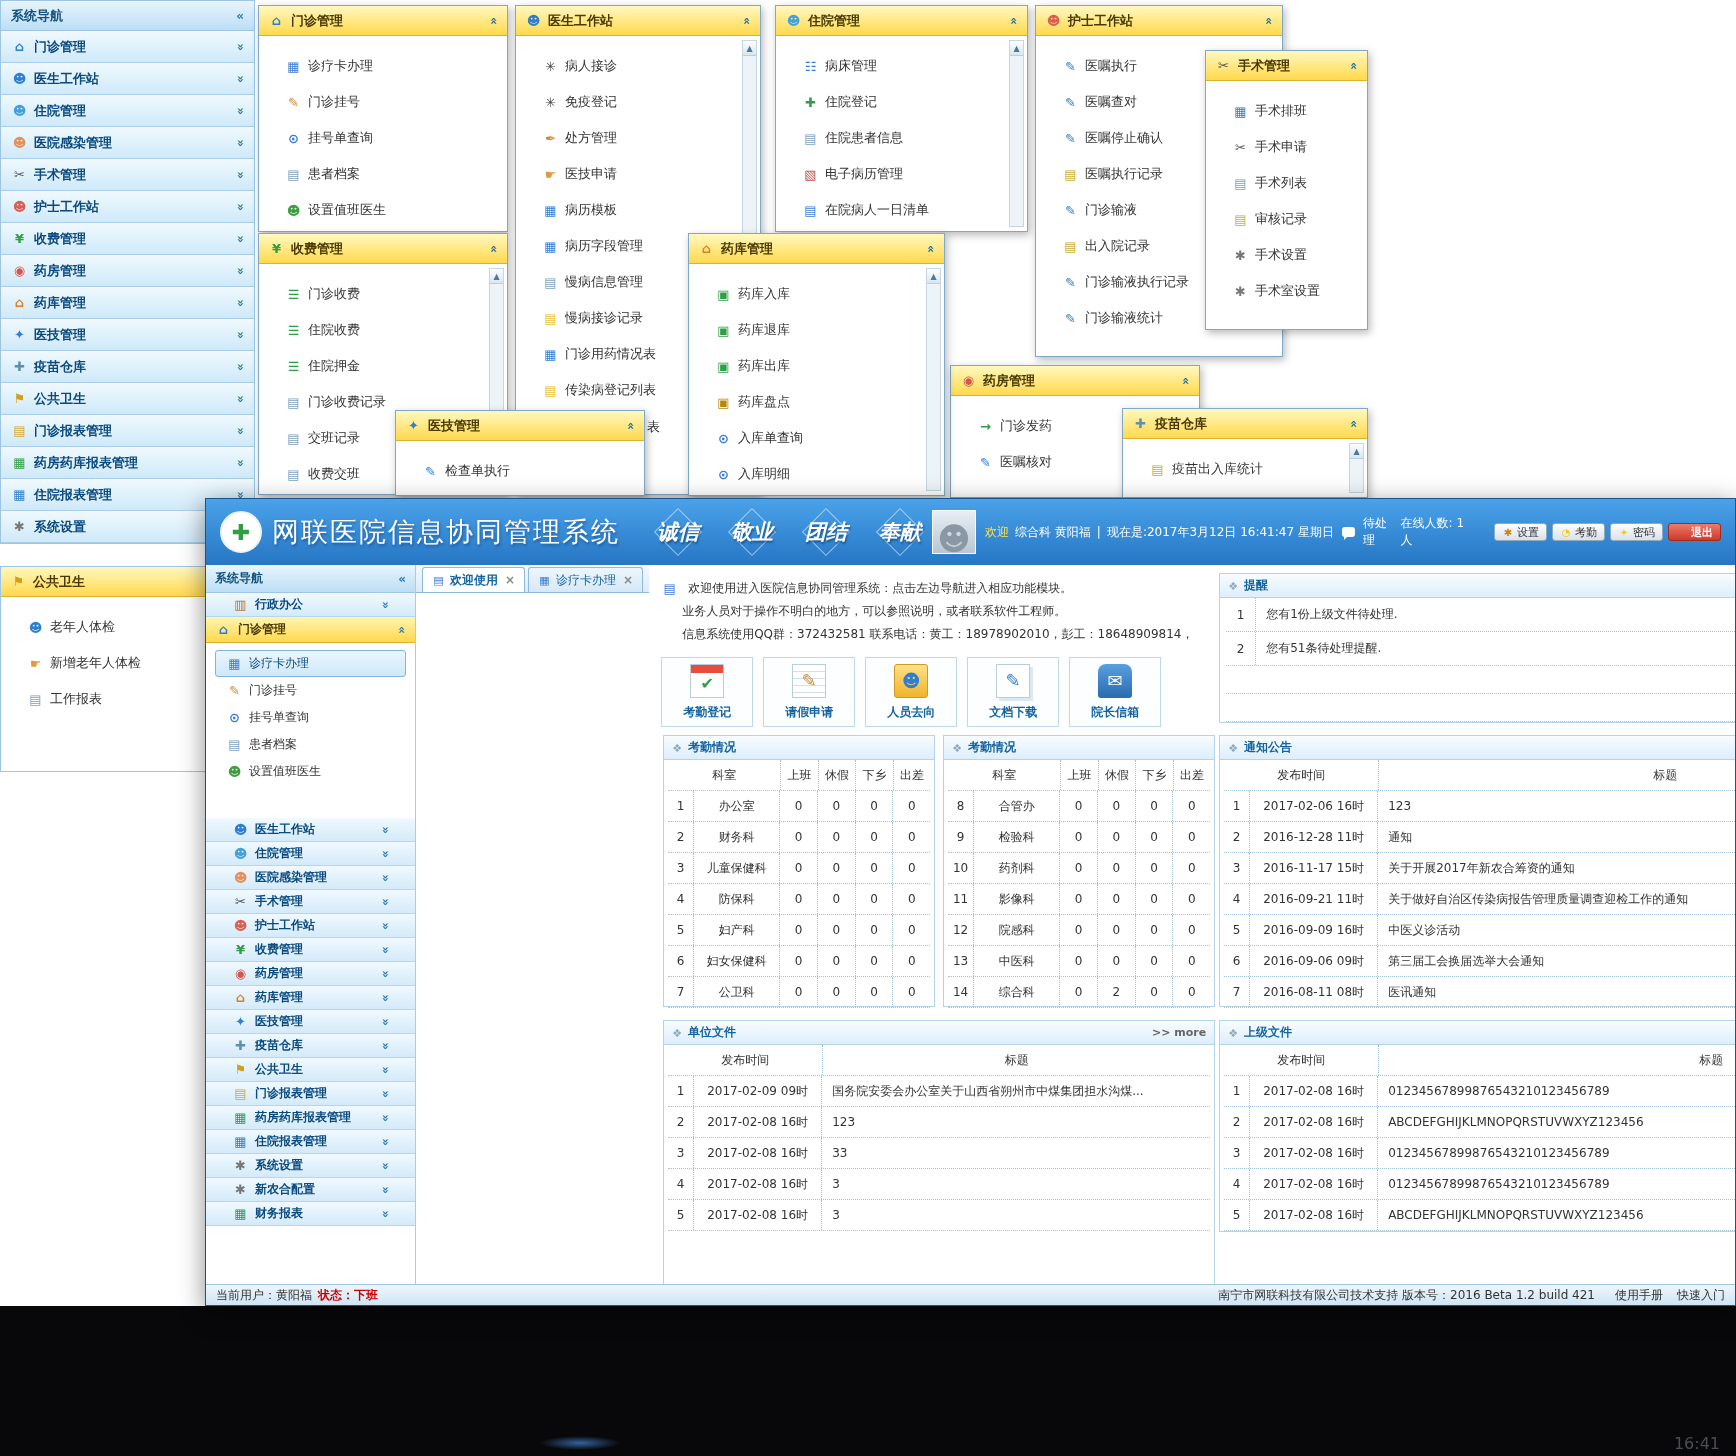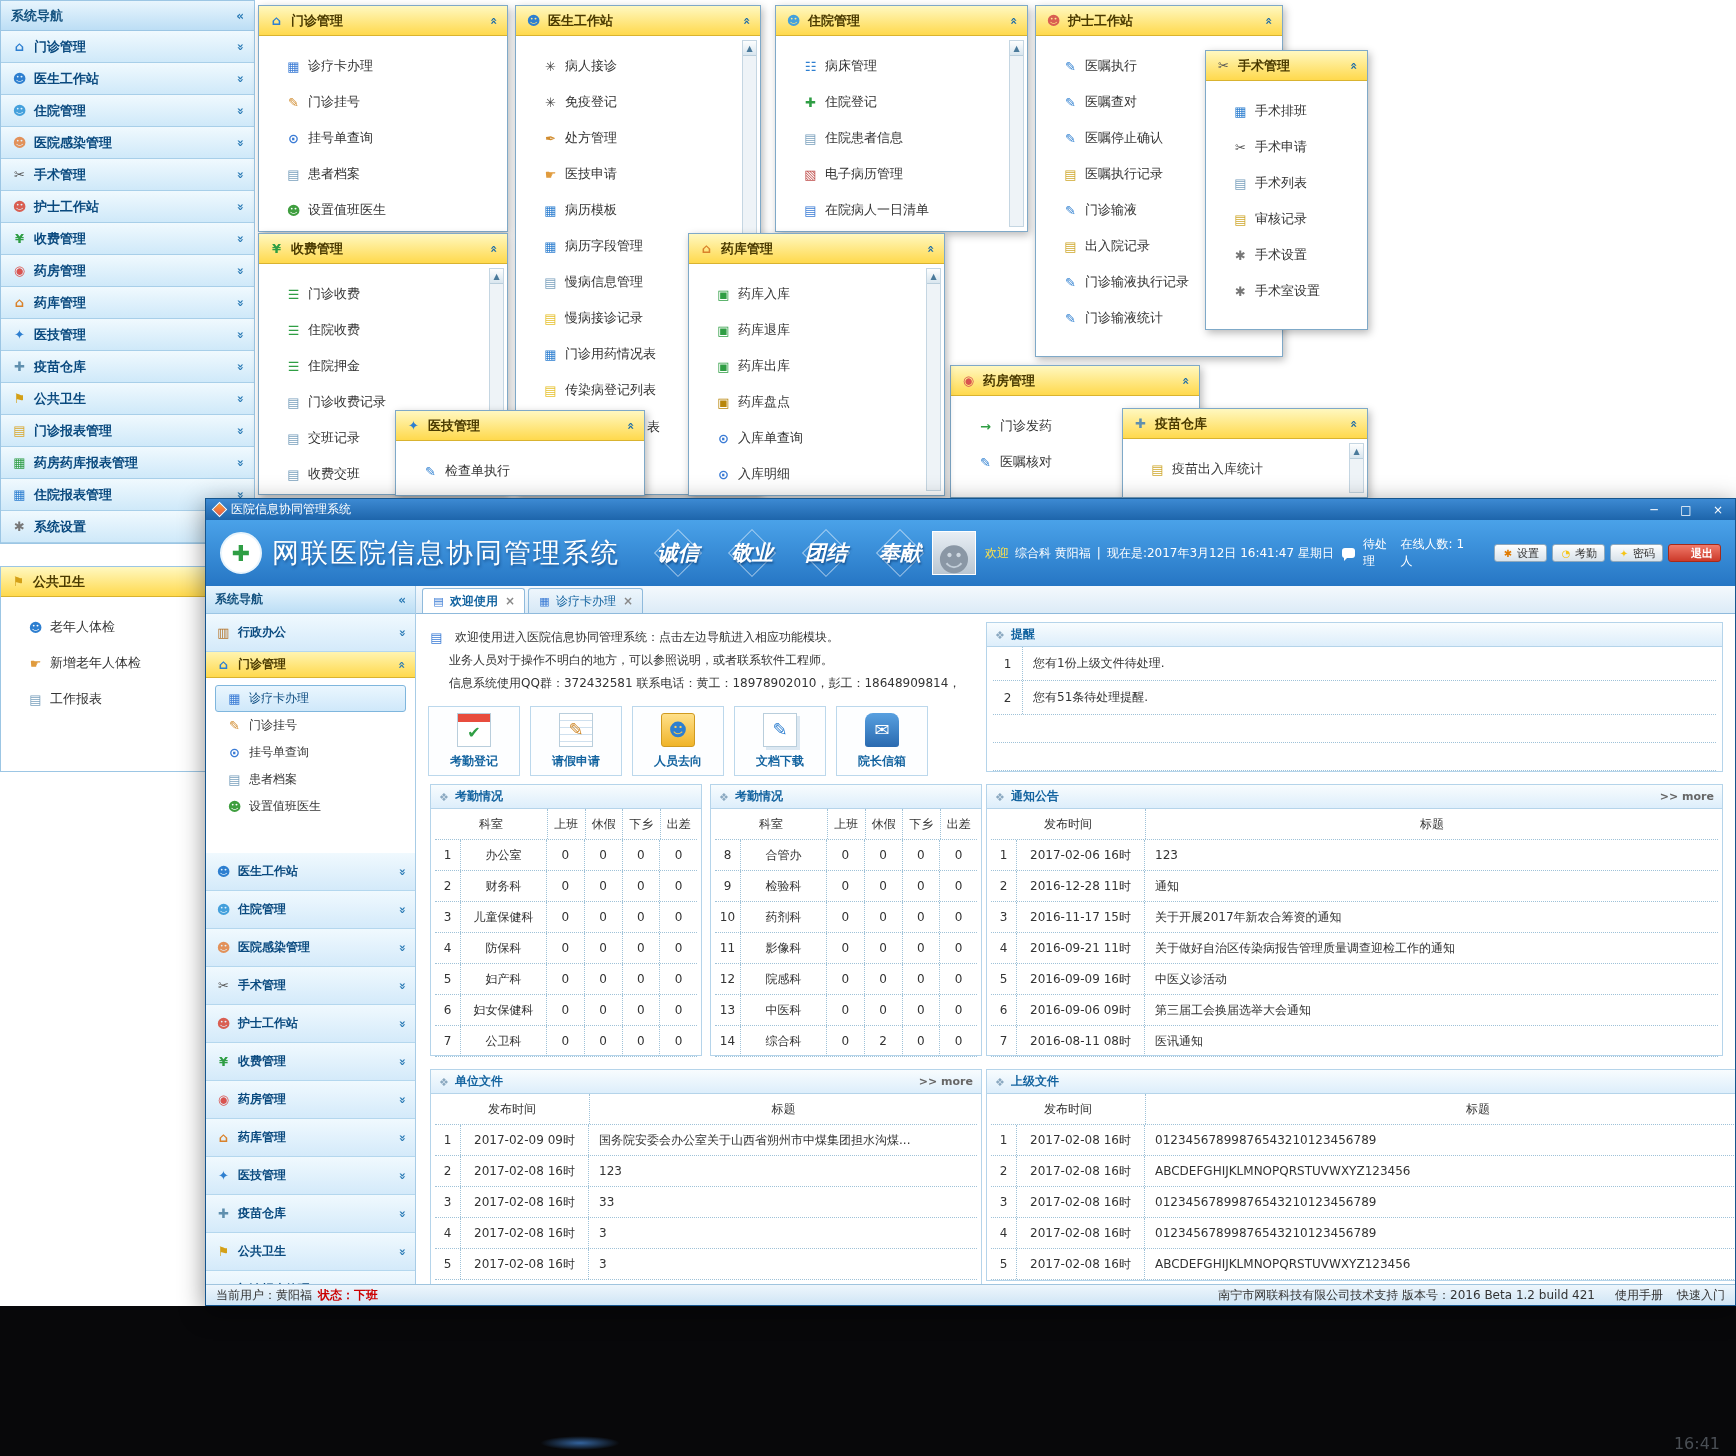--- a/index.html
+++ b/index.html
@@ -103,29 +103,29 @@
 .bubble::after{content:"";position:absolute;left:2px;bottom:-3px;border:3px solid transparent;border-top-color:#fff;border-left-color:#fff}
 .hbtns{display:flex;gap:5px;margin-left:20px}
 .hbtn{height:18px;display:inline-flex;align-items:center;gap:3px;padding:0 7px;background:linear-gradient(#fdfefe,#d8e2ea);border:1px solid #8fa9bd;border-radius:3px;color:#333;font-size:11px;cursor:pointer;white-space:nowrap}
 .hbtn .ic{width:12px;height:12px;margin-right:0;font-size:10px}
 .hbtn.danger{background:linear-gradient(#f07a6a,#cc3a2a);border-color:#a52a1a;color:#fff;font-weight:bold}
 
 .wbody{flex:1;display:flex;min-height:0}
 .wnav{width:210px;flex:none;border-right:1px solid #a8cce6;background:#fff;display:flex;flex-direction:column;overflow:hidden}
 .wnav-h{height:28px;flex:none;display:flex;align-items:center;padding:0 9px;background:linear-gradient(#e8f5fd,#bcdef5);border-bottom:1px solid #9cc6e4;font-weight:bold;color:#14527f}
 .wnav-h .chev{margin-left:auto}
-.nav-item{height:38px;flex:none;display:flex;align-items:center;padding:0 9px;background:linear-gradient(#f0f9fe,#d4eafa);border-bottom:1px solid #b4d7ee;color:#0a4a7f;font-weight:bold;cursor:pointer;font-size:12px}
+.nav-item{height:24px;flex:none;display:flex;align-items:center;padding:0 26px;background:linear-gradient(#f0f9fe,#d4eafa);border-bottom:1px solid #b4d7ee;color:#0a4a7f;font-weight:bold;cursor:pointer;font-size:12px}
 .nav-item .chev,.nav-exp .chev{margin-left:auto}
 .nav-exp{height:26px;flex:none;display:flex;align-items:center;padding:0 9px;background:linear-gradient(#fff4b0,#ffd94d);border-bottom:1px solid #d9b330;color:#4a3a00;font-weight:bold;cursor:pointer}
 .nav-children{padding:7px 0;flex:none}
 .nav-child{height:27px;display:flex;align-items:center;padding:0 10px;margin:0 9px;color:#333;cursor:pointer;border:1px solid transparent}
 .nav-child.sel{background:linear-gradient(#eaf6fe,#cfe8fa);border-color:#7fb6dd;border-radius:3px;color:#0a4a7f}
 .nav-filler{height:26px;flex:none}
 
-.wcontent{flex:1;display:flex;flex-direction:column;min-width:0}
+.wcontent{flex:1;display:flex;flex-direction:row;min-width:0}
 .tabbar{height:28px;flex:none;background:linear-gradient(#f4f9fd,#dcebf7);border-bottom:1px solid #8fbadc;display:flex;align-items:flex-end;padding:3px 6px 0;gap:3px}
 .tab{height:25px;display:flex;align-items:center;gap:5px;padding:0 9px;border:1px solid #8fbadc;border-bottom:none;border-radius:3px 3px 0 0;background:linear-gradient(#eef6fc,#d6e8f6);font-size:12px;color:#1464a0;cursor:pointer}
 .tab.active{background:#fff;font-weight:bold}
 .tab .ic{width:13px;height:13px;margin-right:0;font-size:11px}
 .tab-x{color:#888;font-weight:bold;margin-left:2px;cursor:pointer}
 .tab-x::before{content:"×"}
 .cmain{flex:1;position:relative;background:#fff;overflow:hidden}
 .welcome{position:absolute;left:12px;top:12px;line-height:23px;color:#333}
 .wl{display:flex;align-items:center;gap:4px}
 .wl.ind{padding-left:21px}
@@ -661,29 +661,20 @@
     <div class="dpanel-b">
   <div class="ditem">
     <i class="ic ic-exec"></i>
     <span>检查单执行</span>
   </div>
 </div>
   </div>
 
   <div class="win">
 
-    <div class="tb">
-      <i class="tb-logo"></i>
-      <span class="tb-title">医院信息协同管理系统</span>
-      <span class="tb-ctrls">
-        <span class="tbc">─</span>
-        <span class="tbc">□</span>
-        <span class="tbc">×</span>
-      </span>
-    </div>
 
     <div class="hd">
       <span class="logo"></span>
       <span class="appname">网联医院信息协同管理系统</span>
       <div class="slogans">
   <div class="slogan">
     <span class="diamond"></span>
     <span class="slogan-text">诚信</span>
   </div>
 

